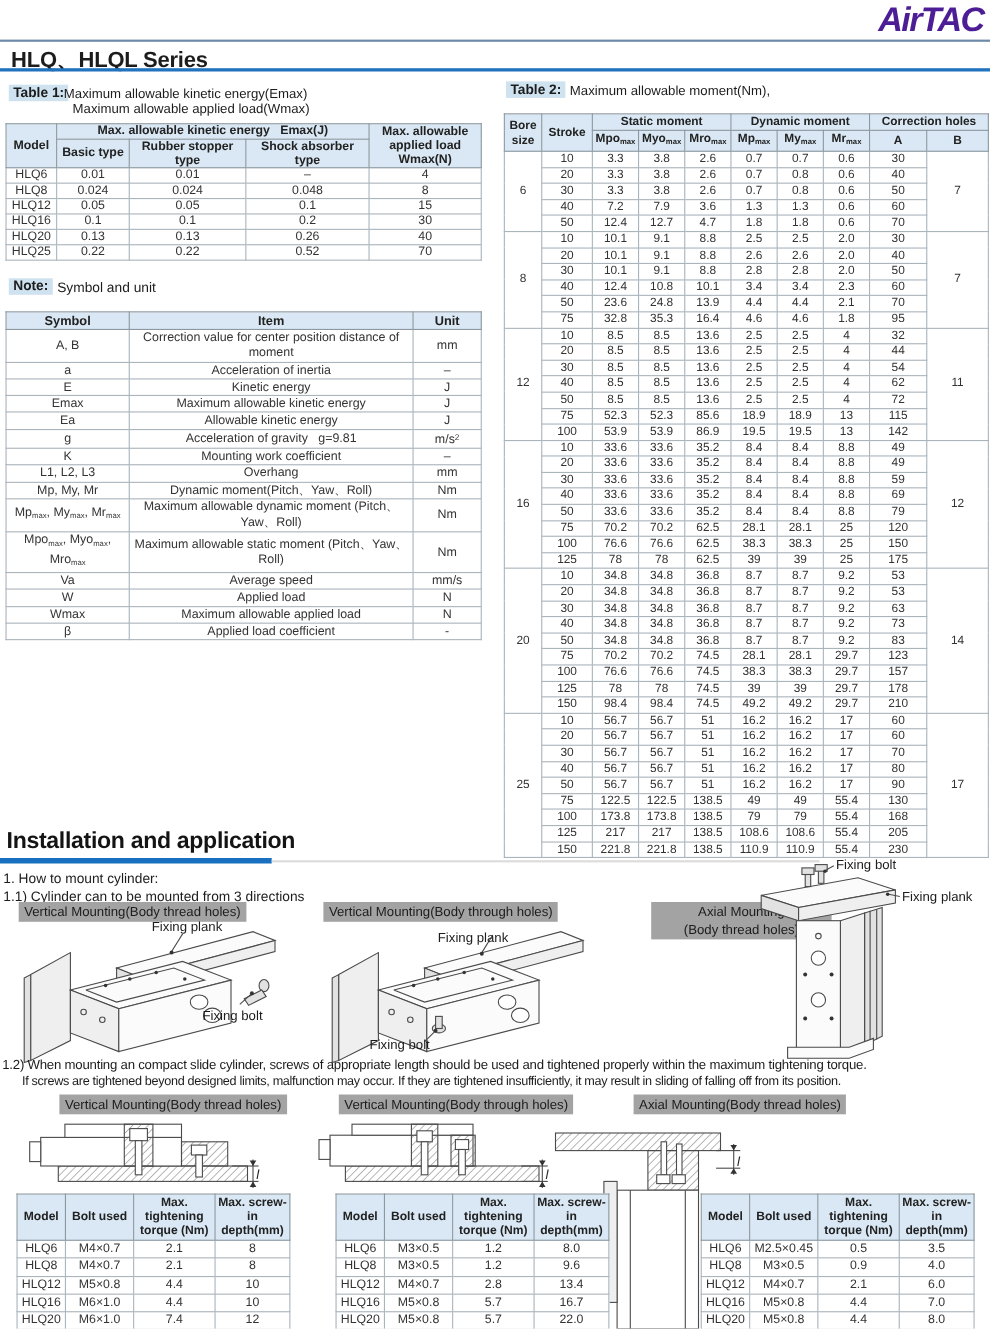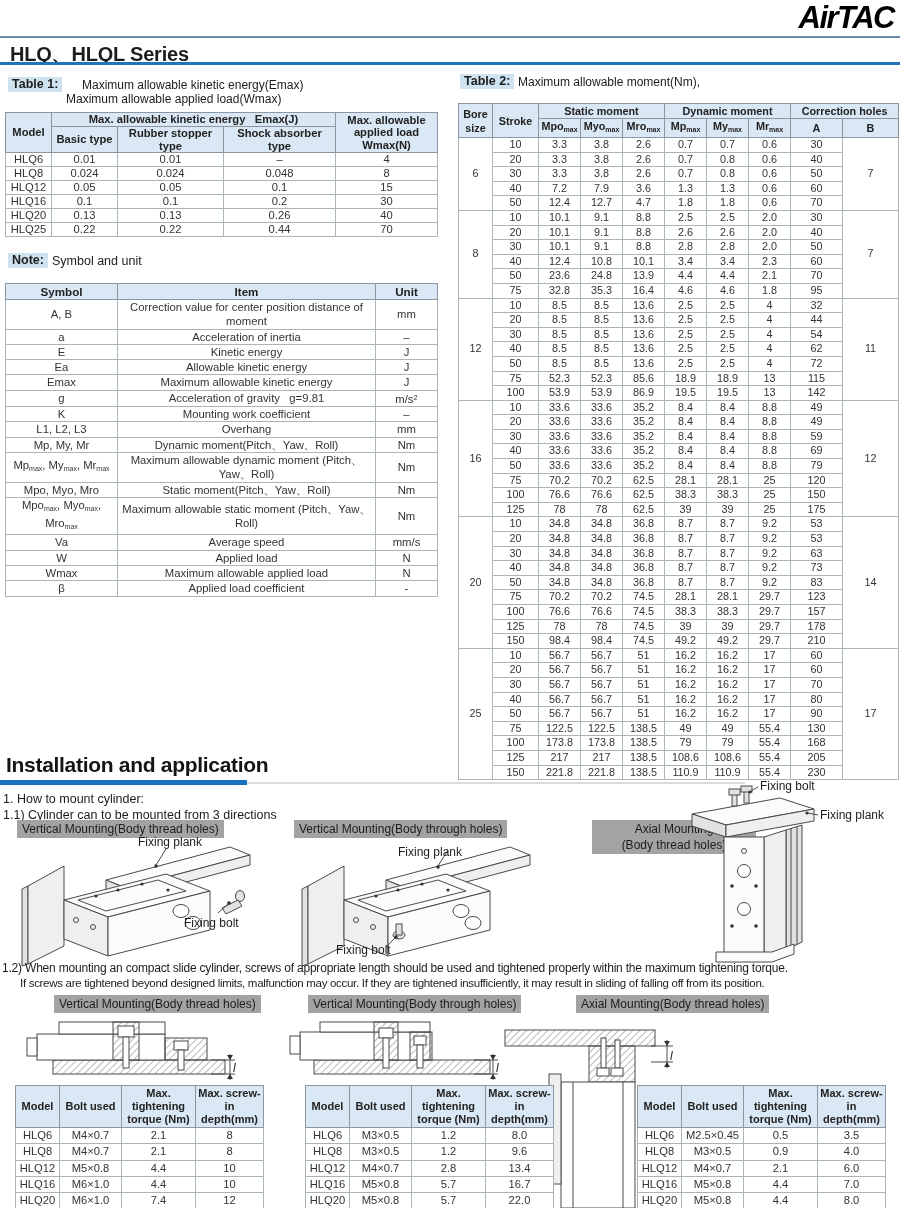--- a/index.html
+++ b/index.html
@@ -1,21 +1,21 @@
 <!DOCTYPE html>
 <html><head>
 <meta charset="utf-8">
 <style>
   *{margin:0;padding:0;box-sizing:border-box}
   html,body{background:#fff}
   .page{position:relative;width:900px;height:1208px;background:#fff;overflow:hidden;
         font-family:"Liberation Sans",sans-serif;color:#222}
   .abs{position:absolute}
   .title{font-size:24px;font-weight:bold;letter-spacing:-0.6px;color:#141414;white-space:nowrap}
-  .logo{font-size:31px;font-weight:bold;font-style:italic;letter-spacing:-1.5px;color:#000000}
+  .logo{font-size:31px;font-weight:bold;font-style:italic;letter-spacing:-1.5px;color:#4c1d95}
   .rule1{background:#6e89a9;height:2px;width:900px}
   .rule2{background:#2273bf;height:3px;width:900px}
   .series{font-size:20px;font-weight:bold;letter-spacing:-0.2px;color:#1c1c1c}
   .lbl{background:#cfe2f0;font-weight:bold;font-size:12.5px;padding:0 4px;line-height:15px;display:inline-block;color:#1c1c1c}
   .cap{font-size:12px;line-height:14px;color:#1c1c1c}
   table.dt{border-collapse:collapse;table-layout:fixed;border:1.5px solid #6a757d;background:#fff}
   .dt th{background:#d9e8f4;font-weight:bold;border:1px solid #8c979f;color:#222;text-align:center;vertical-align:middle;padding:0 1px}
   .dt td{border:1px solid #aab4bb;text-align:center;vertical-align:middle;color:#333;background:#fff;padding:0 1px}
   .t1{width:432px}
   .t1 th{font-size:11.2px;line-height:12.8px}
@@ -53,21 +53,21 @@
 <body>
 
 <div class="page">
 
   <div class="abs logo" style="right:6px;top:0px">AirTAC</div>
   <div class="abs rule1" style="left:0;top:36px"></div>
   <div class="abs series" style="left:10px;top:41px">HLQ、HLQL Series</div>
   <div class="abs rule2" style="left:0;top:62px"></div>
 
   <span class="abs lbl" style="left:8px;top:77px">Table 1:</span>
-  <div class="abs cap" style="left:82px;top:78px">Maximum allowable kinetic energy(Emax)</div>
+  <div class="abs cap" style="left:58px;top:78px">Maximum allowable kinetic energy(Emax)</div>
   <div class="abs cap" style="left:66px;top:92px">Maximum allowable applied load(Wmax)</div>
 
   <table class="dt t1 abs" style="left:5px;top:112px">
     <colgroup>
         <col style="width:46px">
         <col style="width:66px">
         <col style="width:106px">
         <col style="width:112px">
         <col style="width:102px">
       </colgroup>
@@ -116,21 +116,21 @@
           <td>HLQ20</td>
           <td>0.13</td>
           <td>0.13</td>
           <td>0.26</td>
           <td>40</td>
         </tr>
         <tr>
           <td>HLQ25</td>
           <td>0.22</td>
           <td>0.22</td>
-          <td>0.44</td>
+          <td>0.52</td>
           <td>70</td>
         </tr>
       </tbody>
   </table>
 
   <span class="abs lbl" style="left:8px;top:253px">Note:</span>
   <div class="abs cap" style="left:52px;top:254px;font-size:12.5px">Symbol and unit</div>
 
   <table class="dt nt abs" style="left:5px;top:283px">
     <colgroup>
@@ -155,30 +155,30 @@
           <td>a</td>
           <td>Acceleration of inertia</td>
           <td>–</td>
         </tr>
         <tr>
           <td>E</td>
           <td>Kinetic energy</td>
           <td>J</td>
         </tr>
         <tr>
+          <td>Emax</td>
+          <td>Maximum allowable kinetic energy</td>
+          <td>J</td>
+        </tr>
+        <tr>
           <td>Ea</td>
           <td>Allowable kinetic energy</td>
           <td>J</td>
         </tr>
         <tr>
-          <td>Emax</td>
-          <td>Maximum allowable kinetic energy</td>
-          <td>J</td>
-        </tr>
-        <tr>
           <td>g</td>
           <td>Acceleration of gravity&nbsp;&nbsp;&nbsp;g=9.81</td>
           <td>m/s<sup>2</sup></td>
         </tr>
         <tr>
           <td>K</td>
           <td>Mounting work coefficient</td>
           <td>–</td>
         </tr>
         <tr>
@@ -187,25 +187,20 @@
           <td>mm</td>
         </tr>
         <tr>
           <td>Mp, My, Mr</td>
           <td>Dynamic moment(Pitch、Yaw、Roll)</td>
           <td>Nm</td>
         </tr>
         <tr>
           <td>Mp<sub>max</sub>, My<sub>max</sub>, Mr<sub>max</sub></td>
           <td>Maximum allowable dynamic moment (Pitch、Yaw、Roll)</td>
-          <td>Nm</td>
-        </tr>
-        <tr>
-          <td>Mpo, Myo, Mro</td>
-          <td>Static moment(Pitch、Yaw、Roll)</td>
           <td>Nm</td>
         </tr>
         <tr>
           <td>Mpo<sub>max</sub>, Myo<sub>max</sub>, Mro<sub>max</sub></td>
           <td>Maximum allowable static moment (Pitch、Yaw、Roll)</td>
           <td>Nm</td>
         </tr>
         <tr>
           <td>Va</td>
           <td>Average speed</td>

